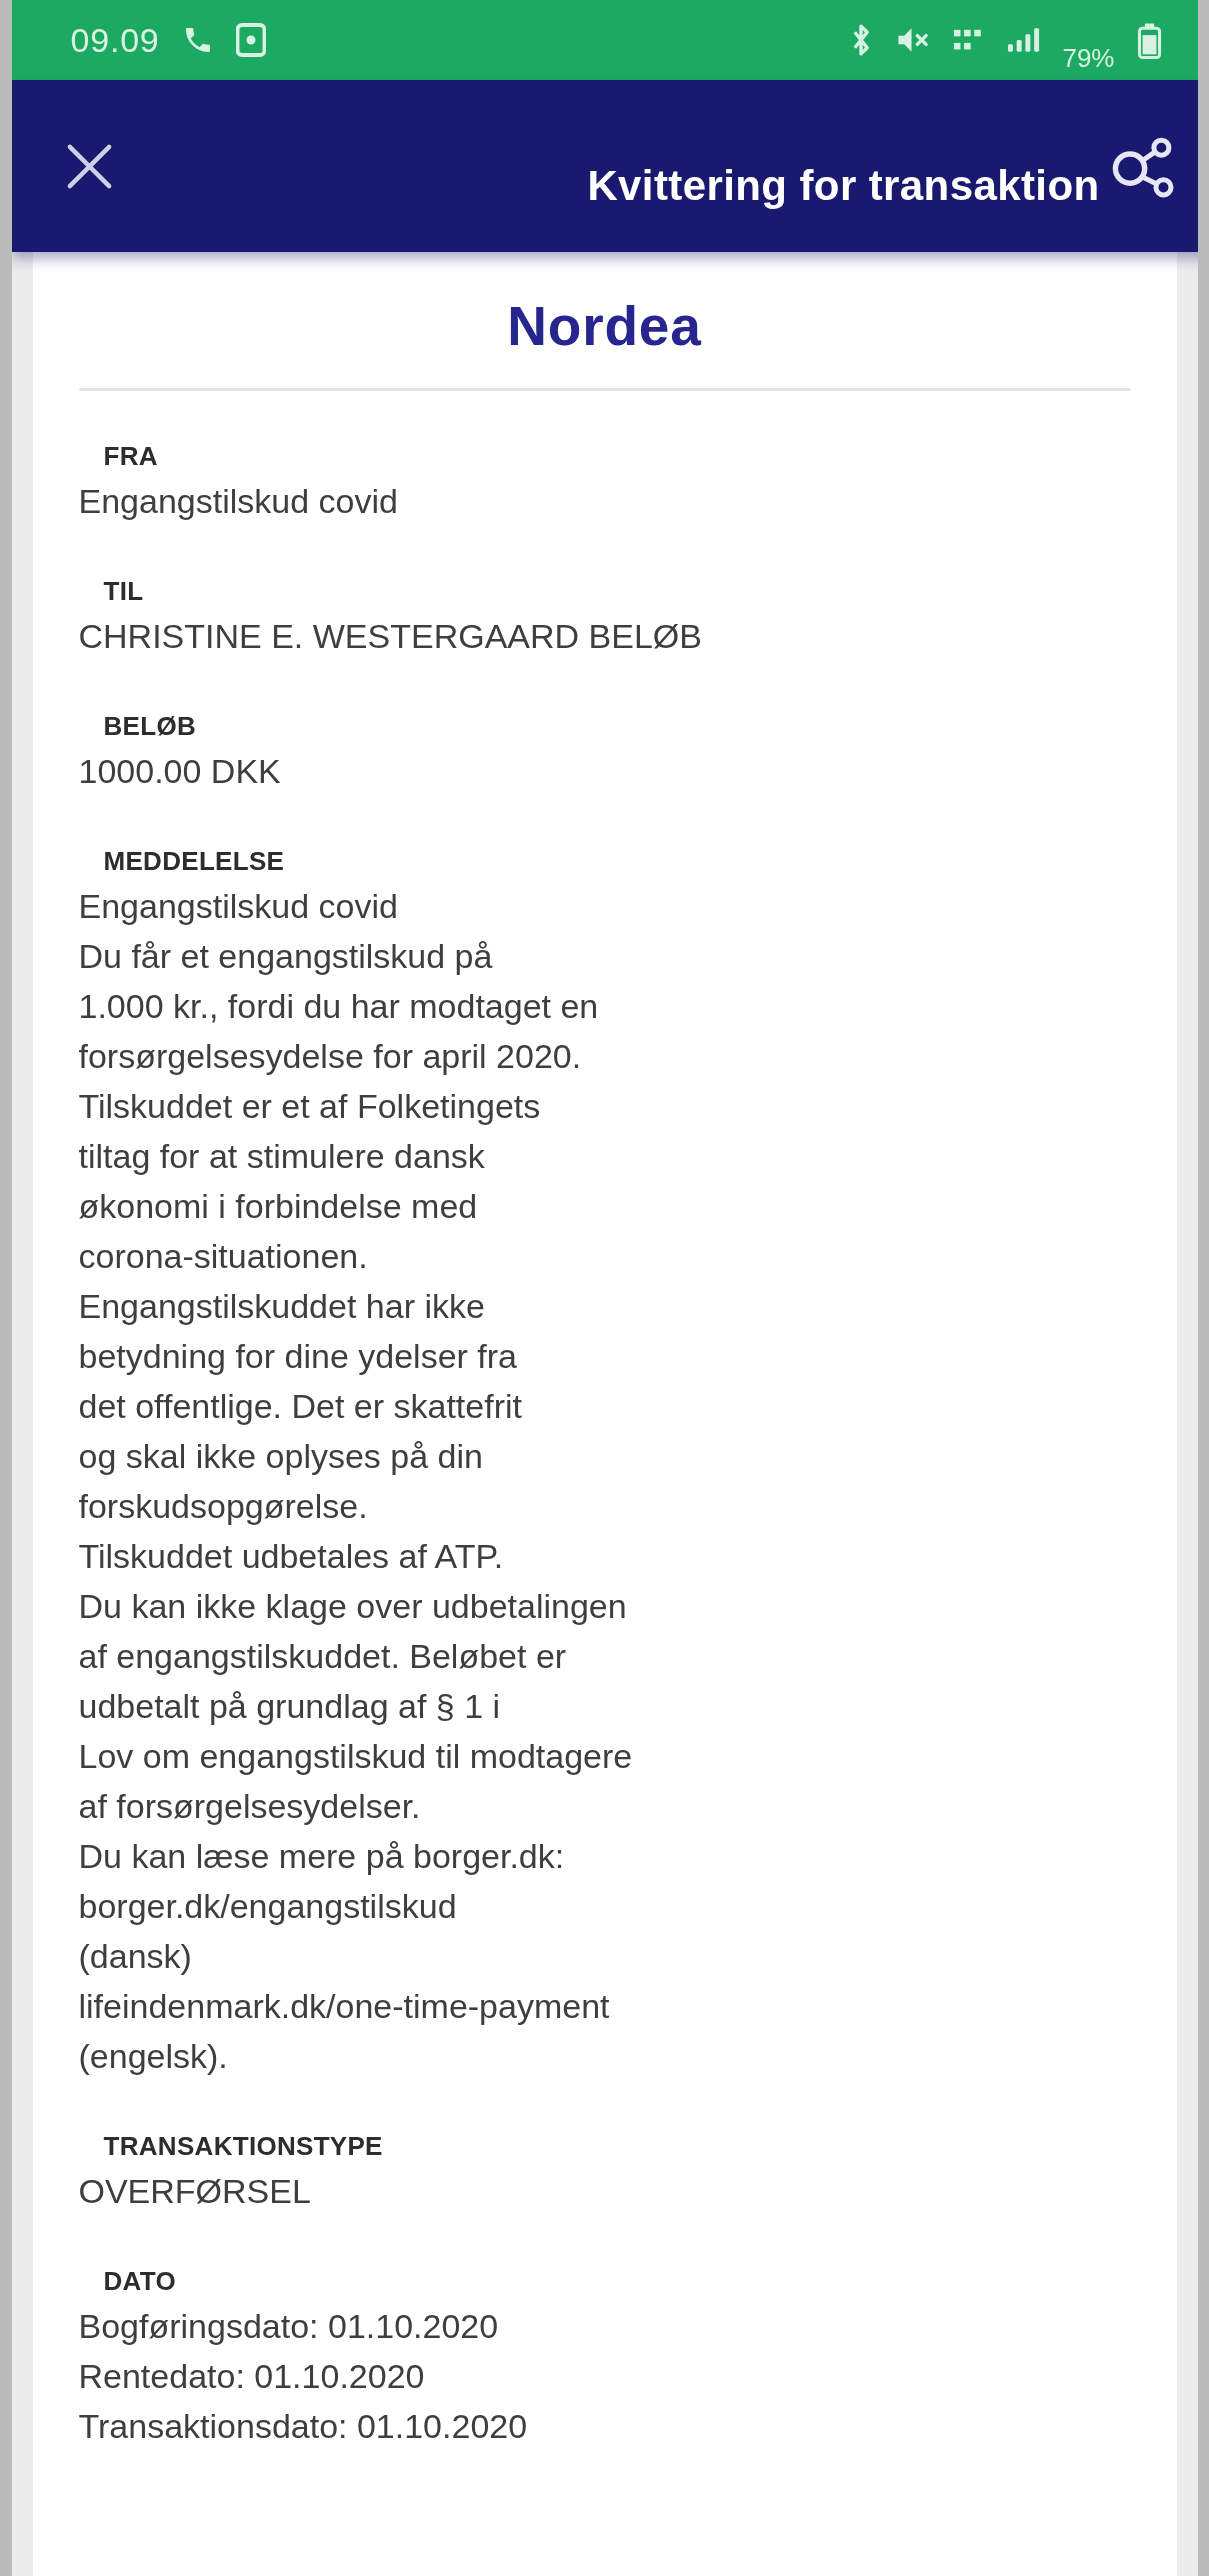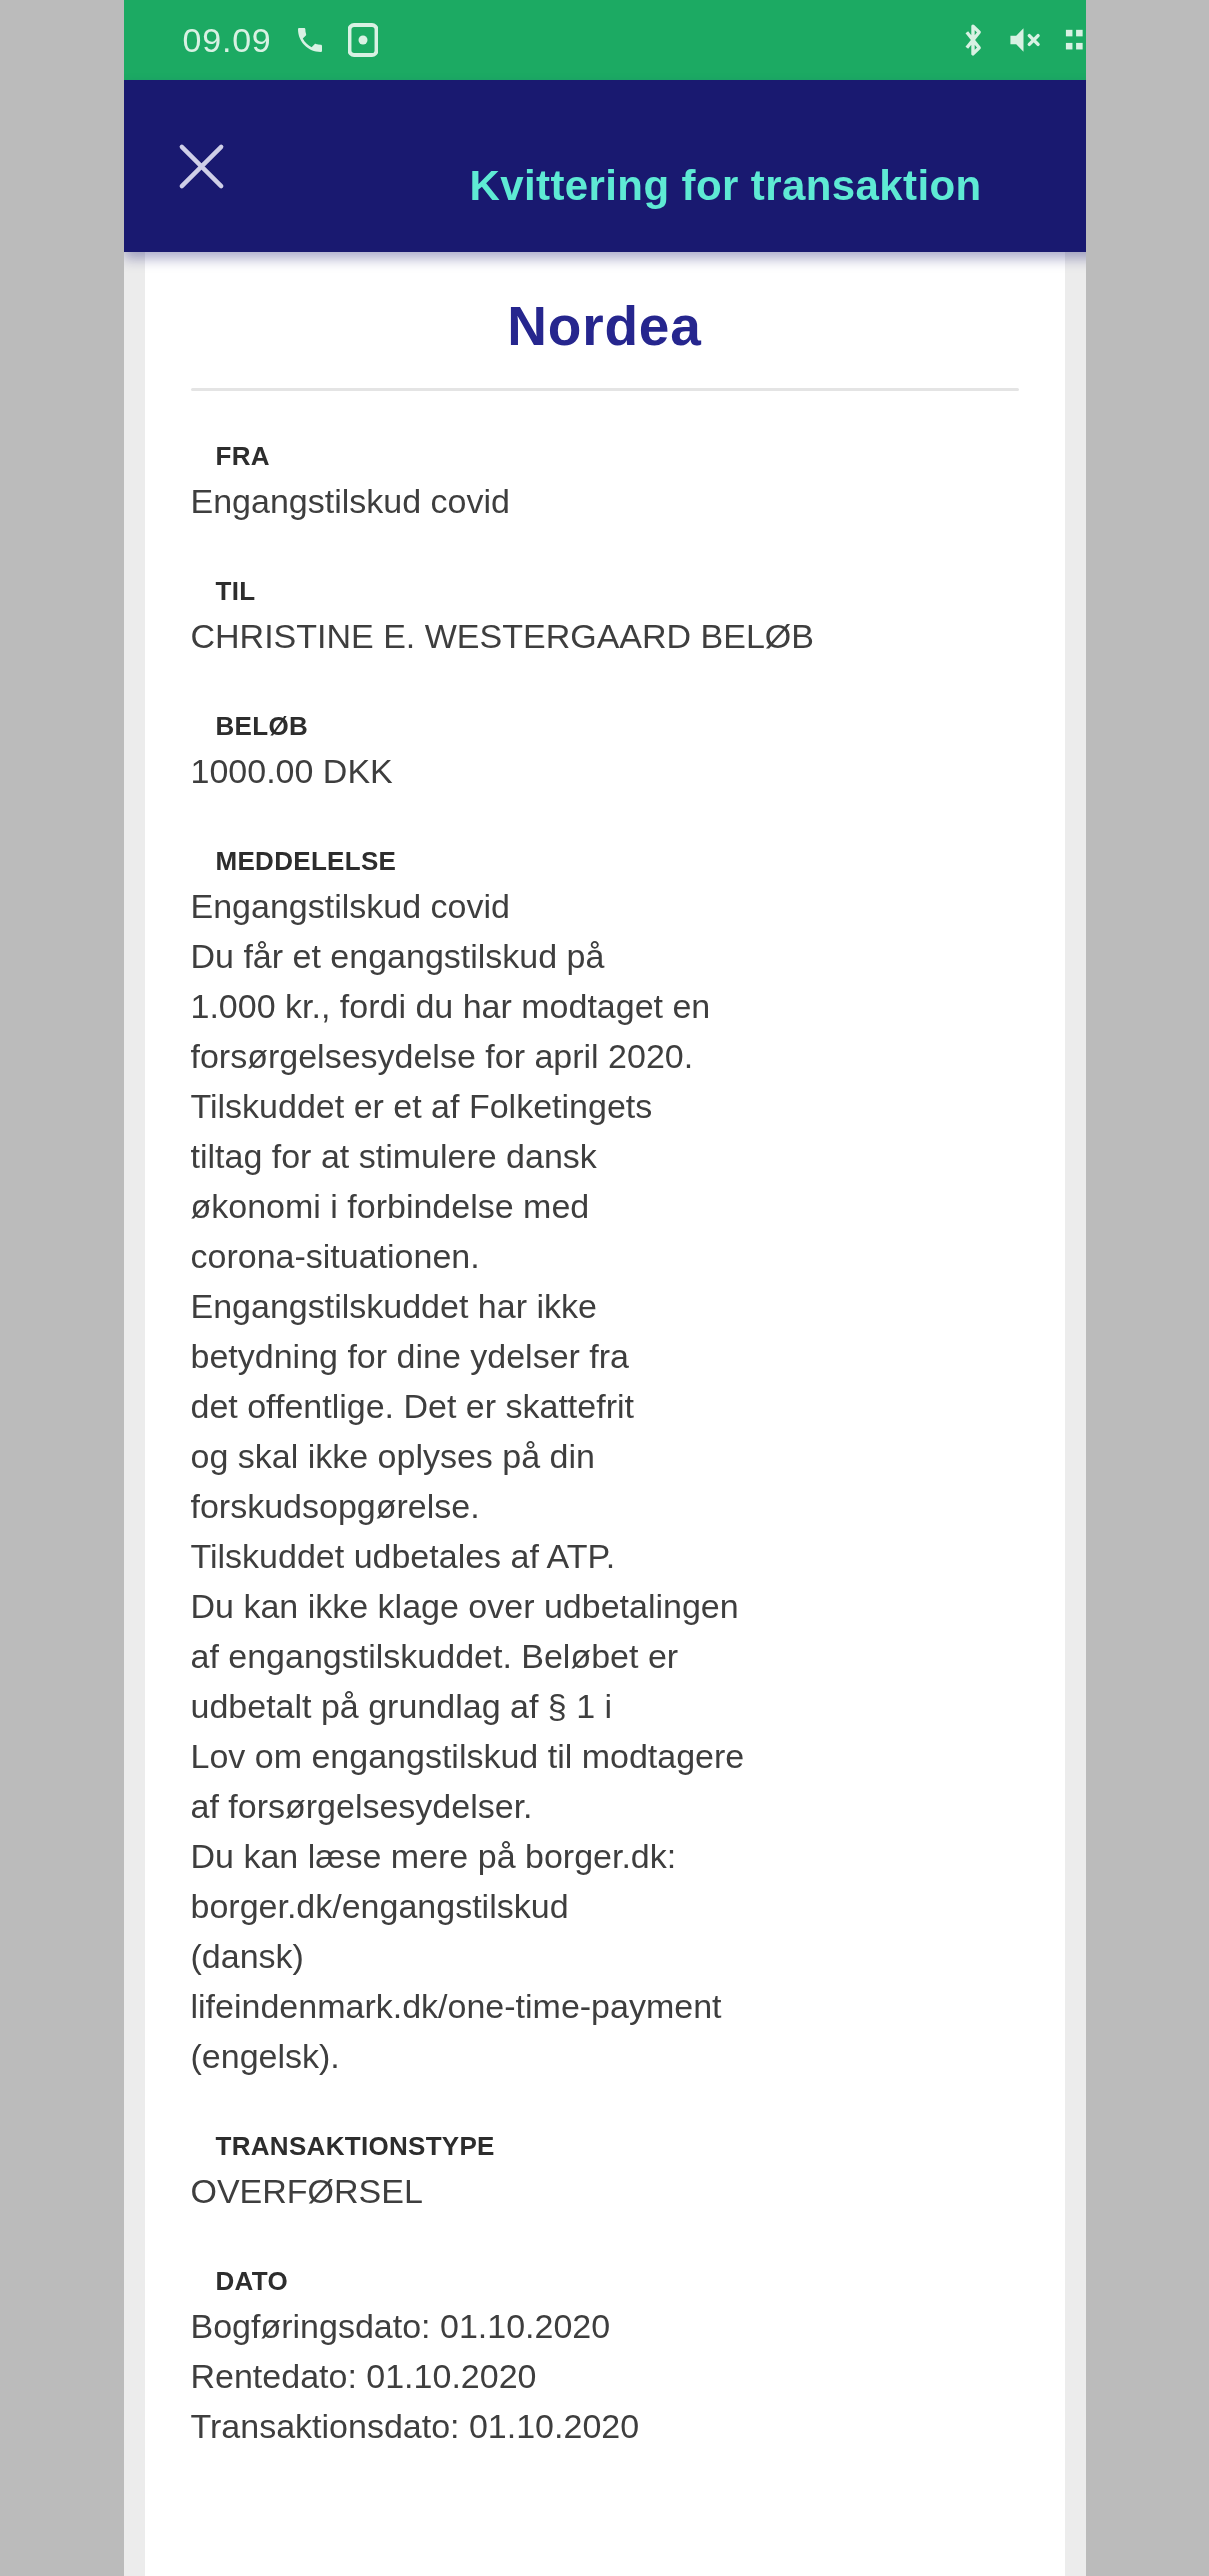--- a/index.html
+++ b/index.html
@@ -8,21 +8,21 @@
     --brand:#26268e;
     --page-bg:#ececec;
     --txt:#3e3e3e;
     --label:#2d2d2d;
     --statusbar-fg:#d8f1e3;
   }
   *{box-sizing:border-box;margin:0;padding:0;}
   html,body{margin:0;padding:0;}
   body{font-family:"Liberation Sans","DejaVu Sans",sans-serif;background:#bbb;}
   .screen{
-    position:relative;width:962px;height:2576px;margin:0 auto;
+    position:relative;width:1186px;height:2576px;margin:0 auto;
     background:var(--page-bg);overflow:hidden;
   }
   
   .status-bar{
     position:absolute;top:0;left:0;width:1209px;height:80px;
     background:var(--green);color:var(--statusbar-fg);
     display:flex;align-items:center;justify-content:space-between;
     padding:0 59px;
   }
   .sb-left,.sb-right{display:flex;align-items:center;gap:22px;}
@@ -33,21 +33,21 @@
   .app-header{
     position:absolute;top:80px;left:0;width:1209px;height:172px;
     background:var(--navy);
     display:flex;align-items:center;
     padding:0 40px;
     box-shadow:0 6.7px 11.8px rgba(25,25,112,.35);
     z-index:2;
   }
   .close-btn{width:76px;height:76px;display:flex;align-items:center;justify-content:center;background:none;border:none;cursor:pointer;}
   .header-title{
-    flex:1;text-align:center;color:#5eead4;font-size:42px;font-weight:700;
+    flex:1;text-align:right;color:#ffffff;font-size:42px;font-weight:700;
     letter-spacing:0.4px;
     margin-top:40px;
   }
   .share-btn{width:81px;height:81px;display:flex;align-items:center;justify-content:center;background:none;border:none;cursor:pointer;}
   
   .receipt{
     position:absolute;top:252px;left:21px;right:21px;bottom:0;
     display:flex;
   }
   .serration{

